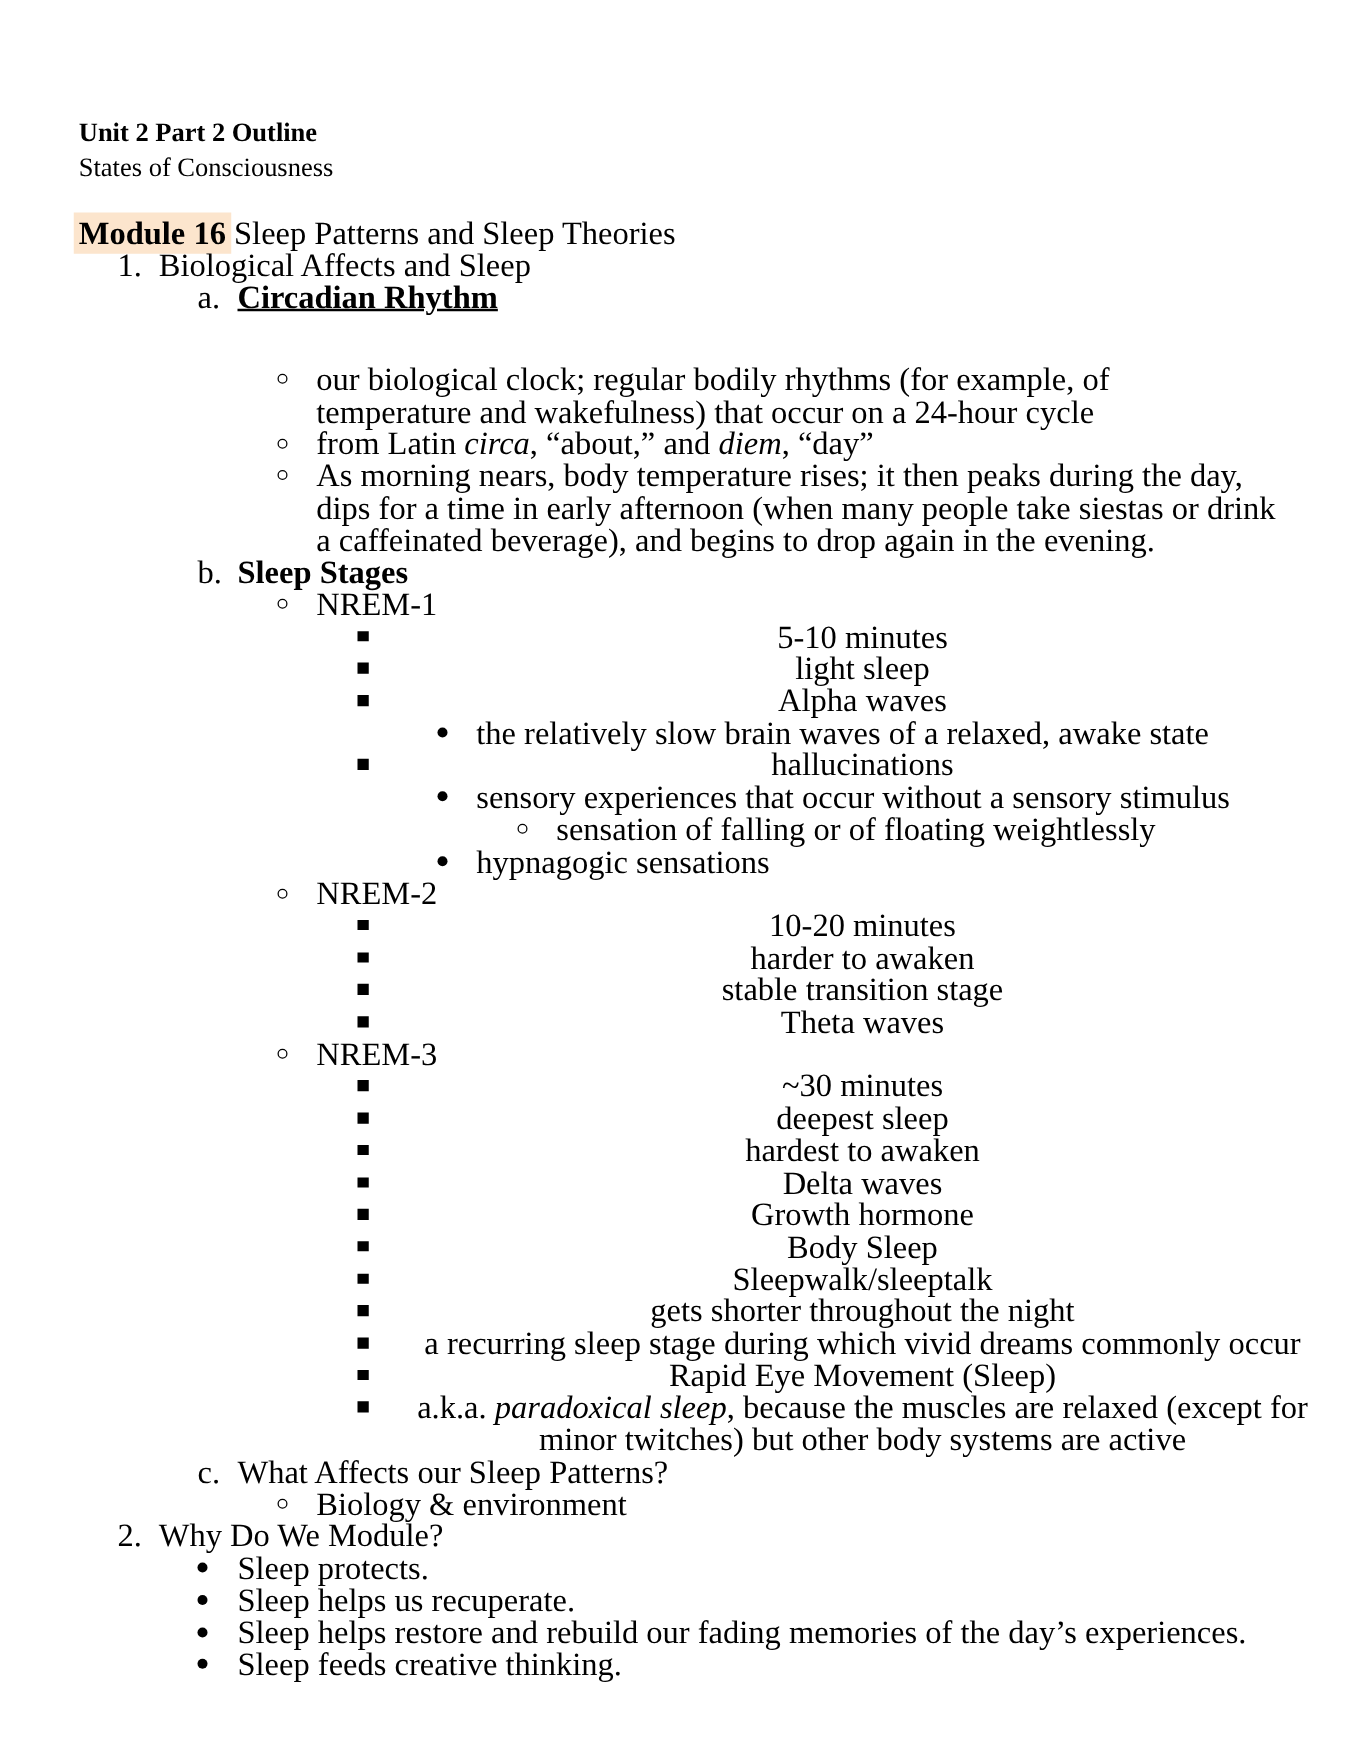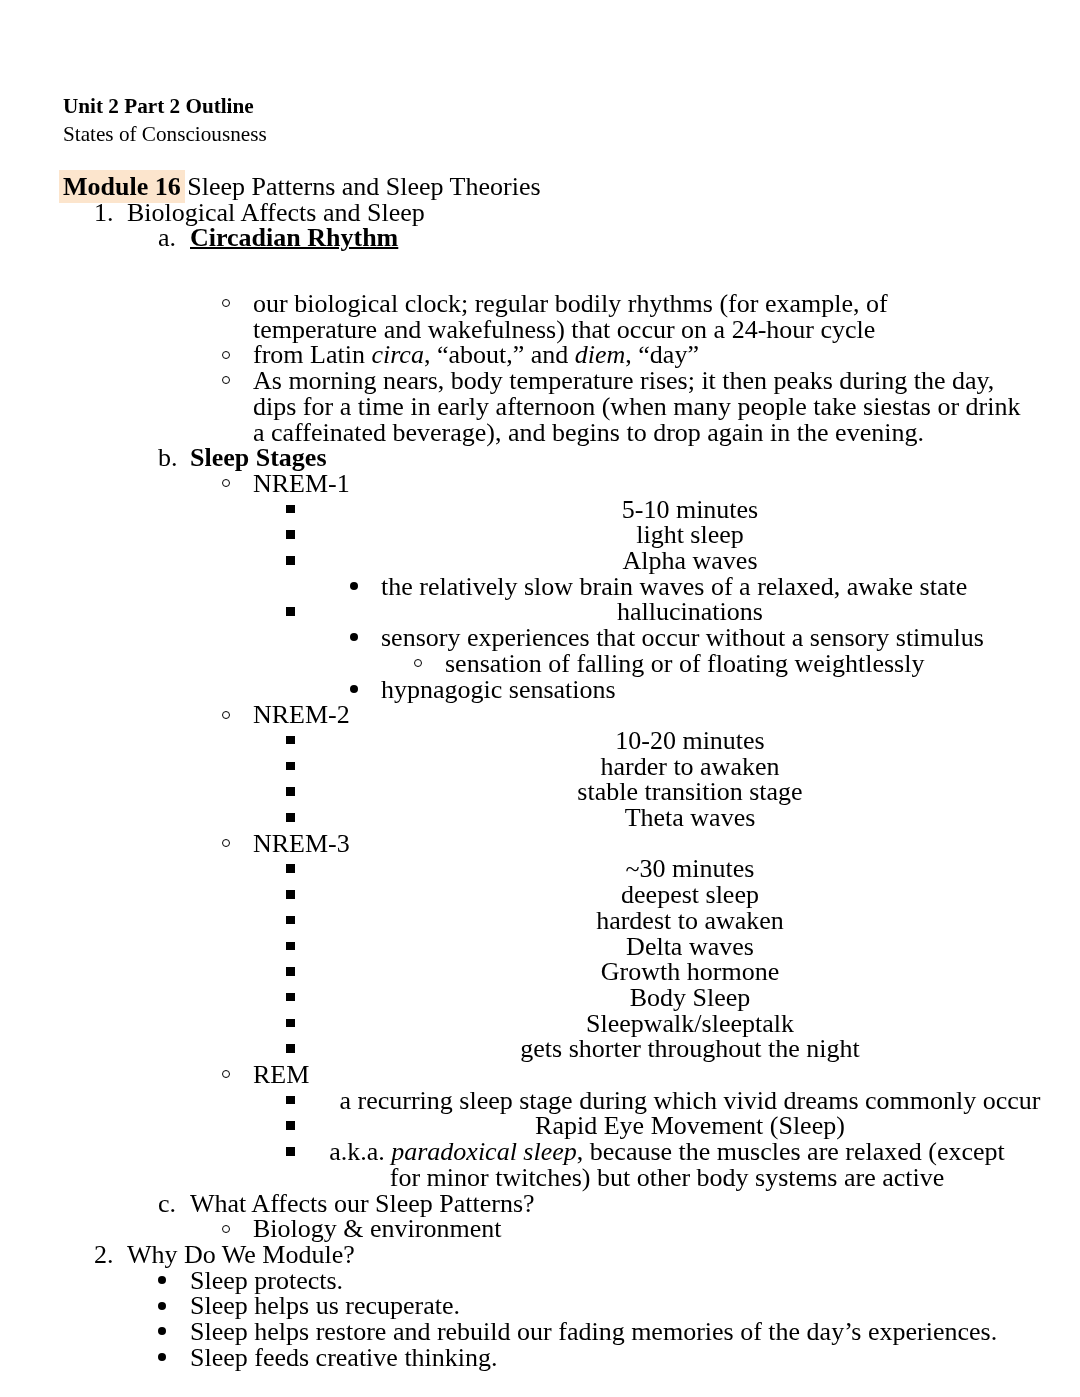--- a/index.html
+++ b/index.html
@@ -100,21 +100,20 @@
         <div class="item l4" data-name="outline-item"><span class="blt square" data-name="square-bullet-icon"></span><span class="tx" data-name="outline-item-text">Theta waves</span></div>
         <div class="item l3" data-name="outline-item"><span class="blt circle" data-name="circle-bullet-icon"></span><span class="tx" data-name="outline-item-text">NREM-3</span></div>
         <div class="item l4" data-name="outline-item"><span class="blt square" data-name="square-bullet-icon"></span><span class="tx" data-name="outline-item-text">~30 minutes</span></div>
         <div class="item l4" data-name="outline-item"><span class="blt square" data-name="square-bullet-icon"></span><span class="tx" data-name="outline-item-text">deepest sleep</span></div>
         <div class="item l4" data-name="outline-item"><span class="blt square" data-name="square-bullet-icon"></span><span class="tx" data-name="outline-item-text">hardest to awaken</span></div>
         <div class="item l4" data-name="outline-item"><span class="blt square" data-name="square-bullet-icon"></span><span class="tx" data-name="outline-item-text">Delta waves</span></div>
         <div class="item l4" data-name="outline-item"><span class="blt square" data-name="square-bullet-icon"></span><span class="tx" data-name="outline-item-text">Growth hormone</span></div>
         <div class="item l4" data-name="outline-item"><span class="blt square" data-name="square-bullet-icon"></span><span class="tx" data-name="outline-item-text">Body Sleep</span></div>
         <div class="item l4" data-name="outline-item"><span class="blt square" data-name="square-bullet-icon"></span><span class="tx" data-name="outline-item-text">Sleepwalk/sleeptalk</span></div>
         <div class="item l4" data-name="outline-item"><span class="blt square" data-name="square-bullet-icon"></span><span class="tx" data-name="outline-item-text">gets shorter throughout the night</span></div>
-        <div class="item l3" data-name="outline-item"><span class="blt circle" data-name="circle-bullet-icon"></span><span class="tx" data-name="outline-item-text">REM</span></div>
         <div class="item l4" data-name="outline-item"><span class="blt square" data-name="square-bullet-icon"></span><span class="tx" data-name="outline-item-text">a recurring sleep stage during which vivid dreams commonly occur</span></div>
         <div class="item l4" data-name="outline-item"><span class="blt square" data-name="square-bullet-icon"></span><span class="tx" data-name="outline-item-text">Rapid Eye Movement (Sleep)</span></div>
         <div class="item l4" data-name="outline-item"><span class="blt square" data-name="square-bullet-icon"></span><span class="tx" data-name="outline-item-text"><span data-name="text-segment">a.k.a. </span><span class="it" data-name="italic-text-segment">paradoxical sleep</span><span data-name="text-segment">, because the muscles are relaxed (except for minor twitches) but other body systems are active</span></span></div>
         <div class="item l2" data-name="outline-item"><span class="mk" data-name="list-letter-marker">c.</span><span class="tx" data-name="outline-item-text">What Affects our Sleep Patterns?</span></div>
         <div class="item l3" data-name="outline-item"><span class="blt circle" data-name="circle-bullet-icon"></span><span class="tx" data-name="outline-item-text">Biology &amp; environment</span></div>
         <div class="item l1" data-name="outline-item"><span class="mk" data-name="list-number-marker">2.</span><span class="tx" data-name="outline-item-text">Why Do We Module?</span></div>
         <div class="item l2" data-name="outline-item"><span class="blt disc" data-name="disc-bullet-icon"></span><span class="tx" data-name="outline-item-text">Sleep protects.</span></div>
         <div class="item l2" data-name="outline-item"><span class="blt disc" data-name="disc-bullet-icon"></span><span class="tx" data-name="outline-item-text">Sleep helps us recuperate.</span></div>
         <div class="item l2" data-name="outline-item"><span class="blt disc" data-name="disc-bullet-icon"></span><span class="tx" data-name="outline-item-text">Sleep helps restore and rebuild our fading memories of the day’s experiences.</span></div>
         <div class="item l2" data-name="outline-item"><span class="blt disc" data-name="disc-bullet-icon"></span><span class="tx" data-name="outline-item-text">Sleep feeds creative thinking.</span></div>

